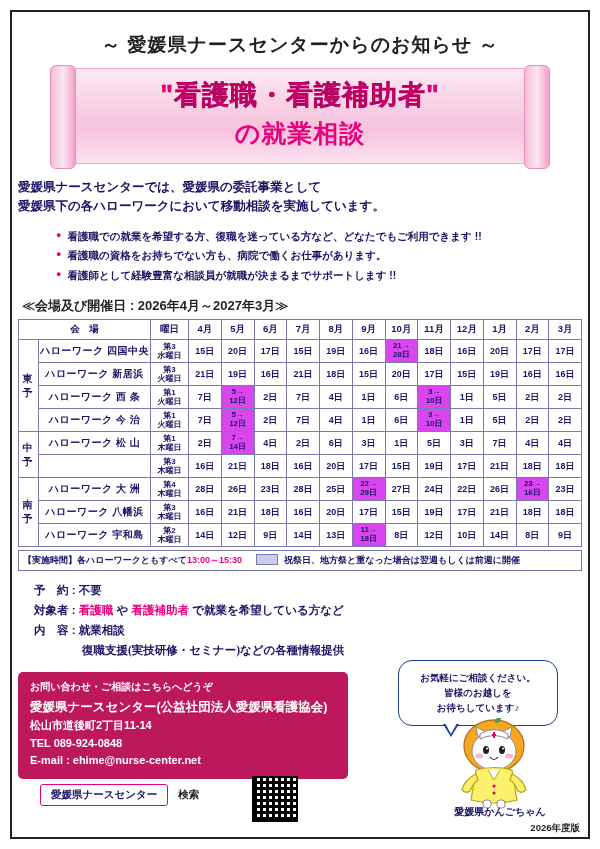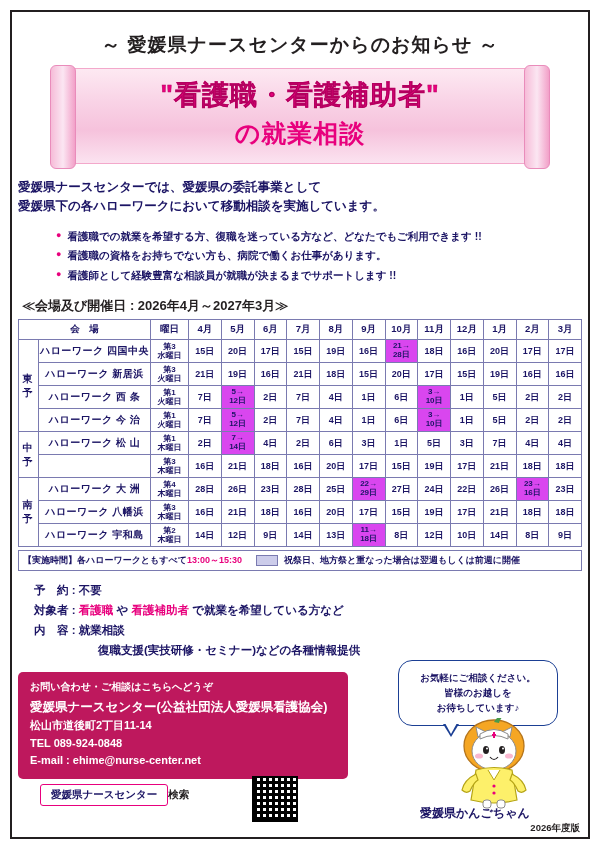--- a/index.html
+++ b/index.html
@@ -146,21 +146,20 @@
   td.hl { background: #d946ef; }
   .arrow-cell { font-size: 8px; line-height: 1.1; }
 
   
   .note-row {
     margin-top: 3px;
     border: 1px solid #7a7ab0;
     font-size: 9px;
     padding: 3px 4px;
     display: flex;
-    align-items: center;
     color: #1b1464;
     font-weight: bold;
   }
   .note-row .time-red { color: #e8007d; }
   .swatch {
     display: inline-block;
     width: 22px; height: 11px;
     background: #ccccea;
     border: 1px solid #7a7ab0;
     margin: 0 6px 0 14px;
@@ -168,21 +167,21 @@
 
   
   .info {
     margin: 9px 0 0 16px;
     font-size: 11.5px;
     line-height: 1.75;
     color: #1b1464;
     font-weight: bold;
   }
   .info .pink { color: #e8007d; }
-  .info .indent { margin-left: 64px; }
+  .info .indent { margin-left: 48px; font-family: Liberation Serif, serif; }
 
   
   .contact {
     position: absolute;
     left: 18px;
     top: 672px;
     width: 330px;
     background: #be185d;
     color: #ffffff;
     border-radius: 5px;
@@ -195,20 +194,21 @@
   .contact .c2 { font-size: 12.5px; margin-top: 2px; }
   .contact .c3, .contact .c4, .contact .c5 { font-size: 11px; }
 
   
   .search-row {
     position: absolute;
     left: 40px;
     top: 784px;
     display: flex;
     align-items: center;
+    gap: 10px;
   }
   .search-box {
     border: 1.5px solid #e8007d;
     border-radius: 3px;
     padding: 3px 10px;
     font-size: 10.5px;
     color: #1b1464;
     font-weight: bold;
     background: #fff;
   }
@@ -276,21 +276,22 @@
     left: 438px;
     top: 718px;
     width: 112px;
     height: 92px;
   }
   .mascot-name {
     position: absolute;
     left: 420px;
     top: 805px;
     width: 160px;
-    font-size: 12px;
+    text-align: center;
+    font-size: 10px;
     font-weight: bold;
     color: #1b1464;
   }
   .year-version {
     position: absolute;
     right: 20px;
     bottom: 14px;
     font-size: 9.5px;
     font-weight: bold;
     color: #231f20;

